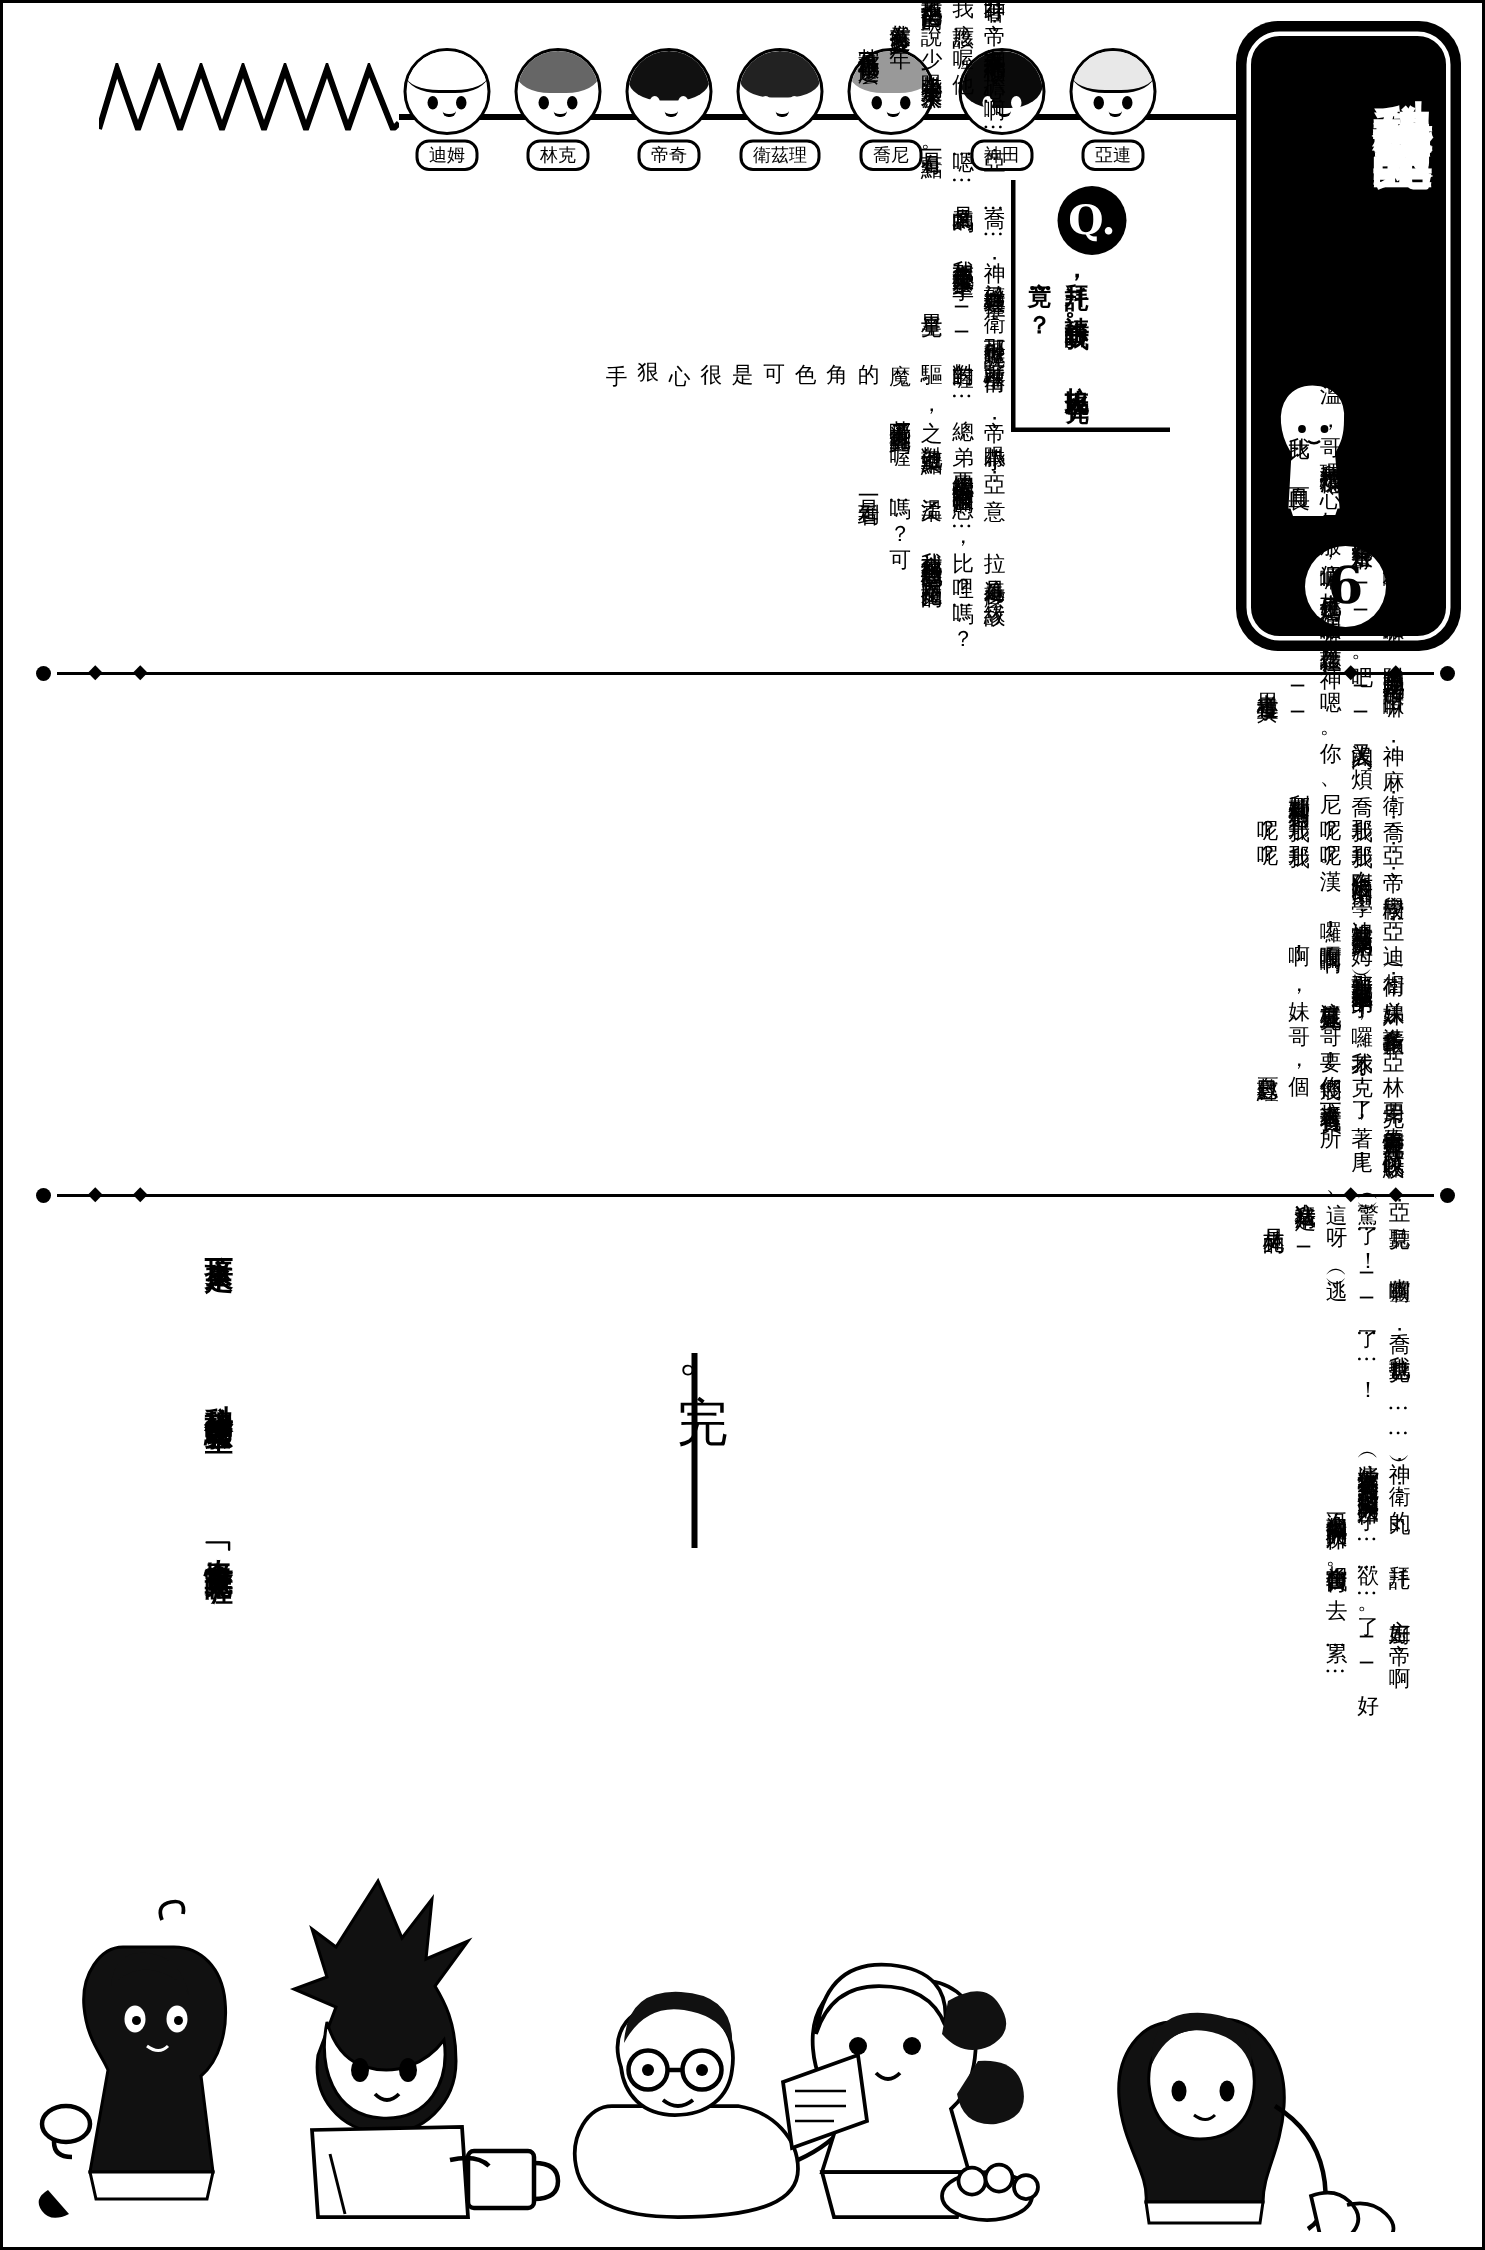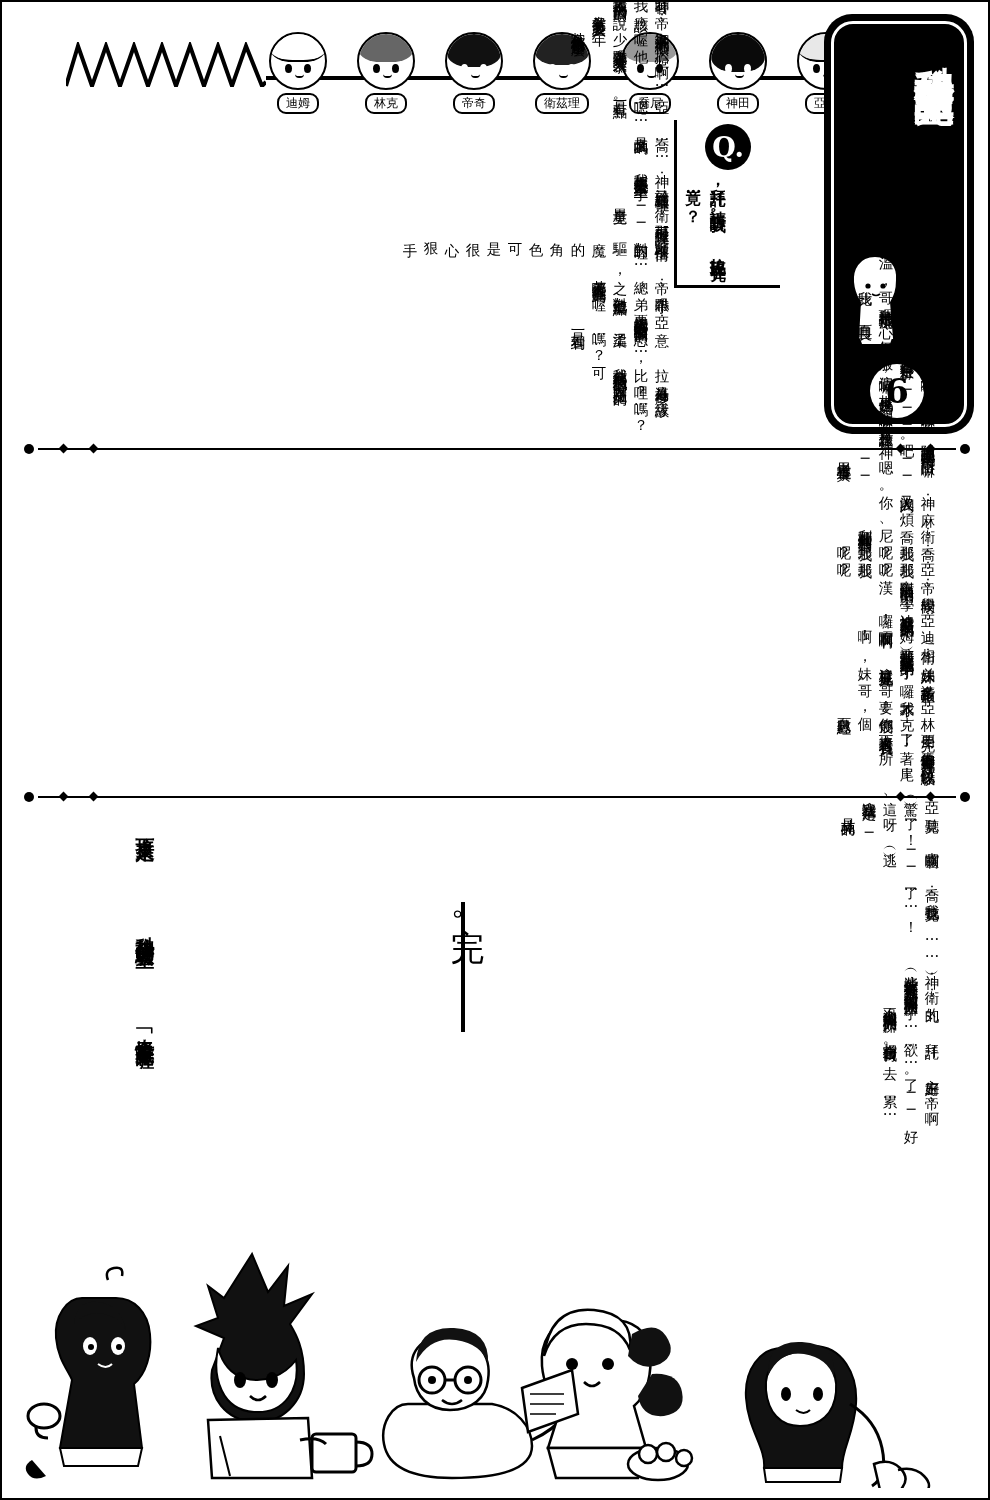--- a/index.html
+++ b/index.html
@@ -34,21 +34,21 @@
   .rule-line {
     position: absolute;
     left: 250px; top: 62px;
     width: 700px; height: 4px;
     background: #000;
   }
   .avatars {
     position: absolute;
     left: 248px; top: 18px;
     display: flex;
-    gap: 20px;
+    gap: 6px;
   }
   .avatar-wrap {
     width: 68px;
     display: flex;
     flex-direction: column;
     align-items: center;
   }
   .avatar-face {
     width: 58px; height: 58px;
     border-radius: 50%;

